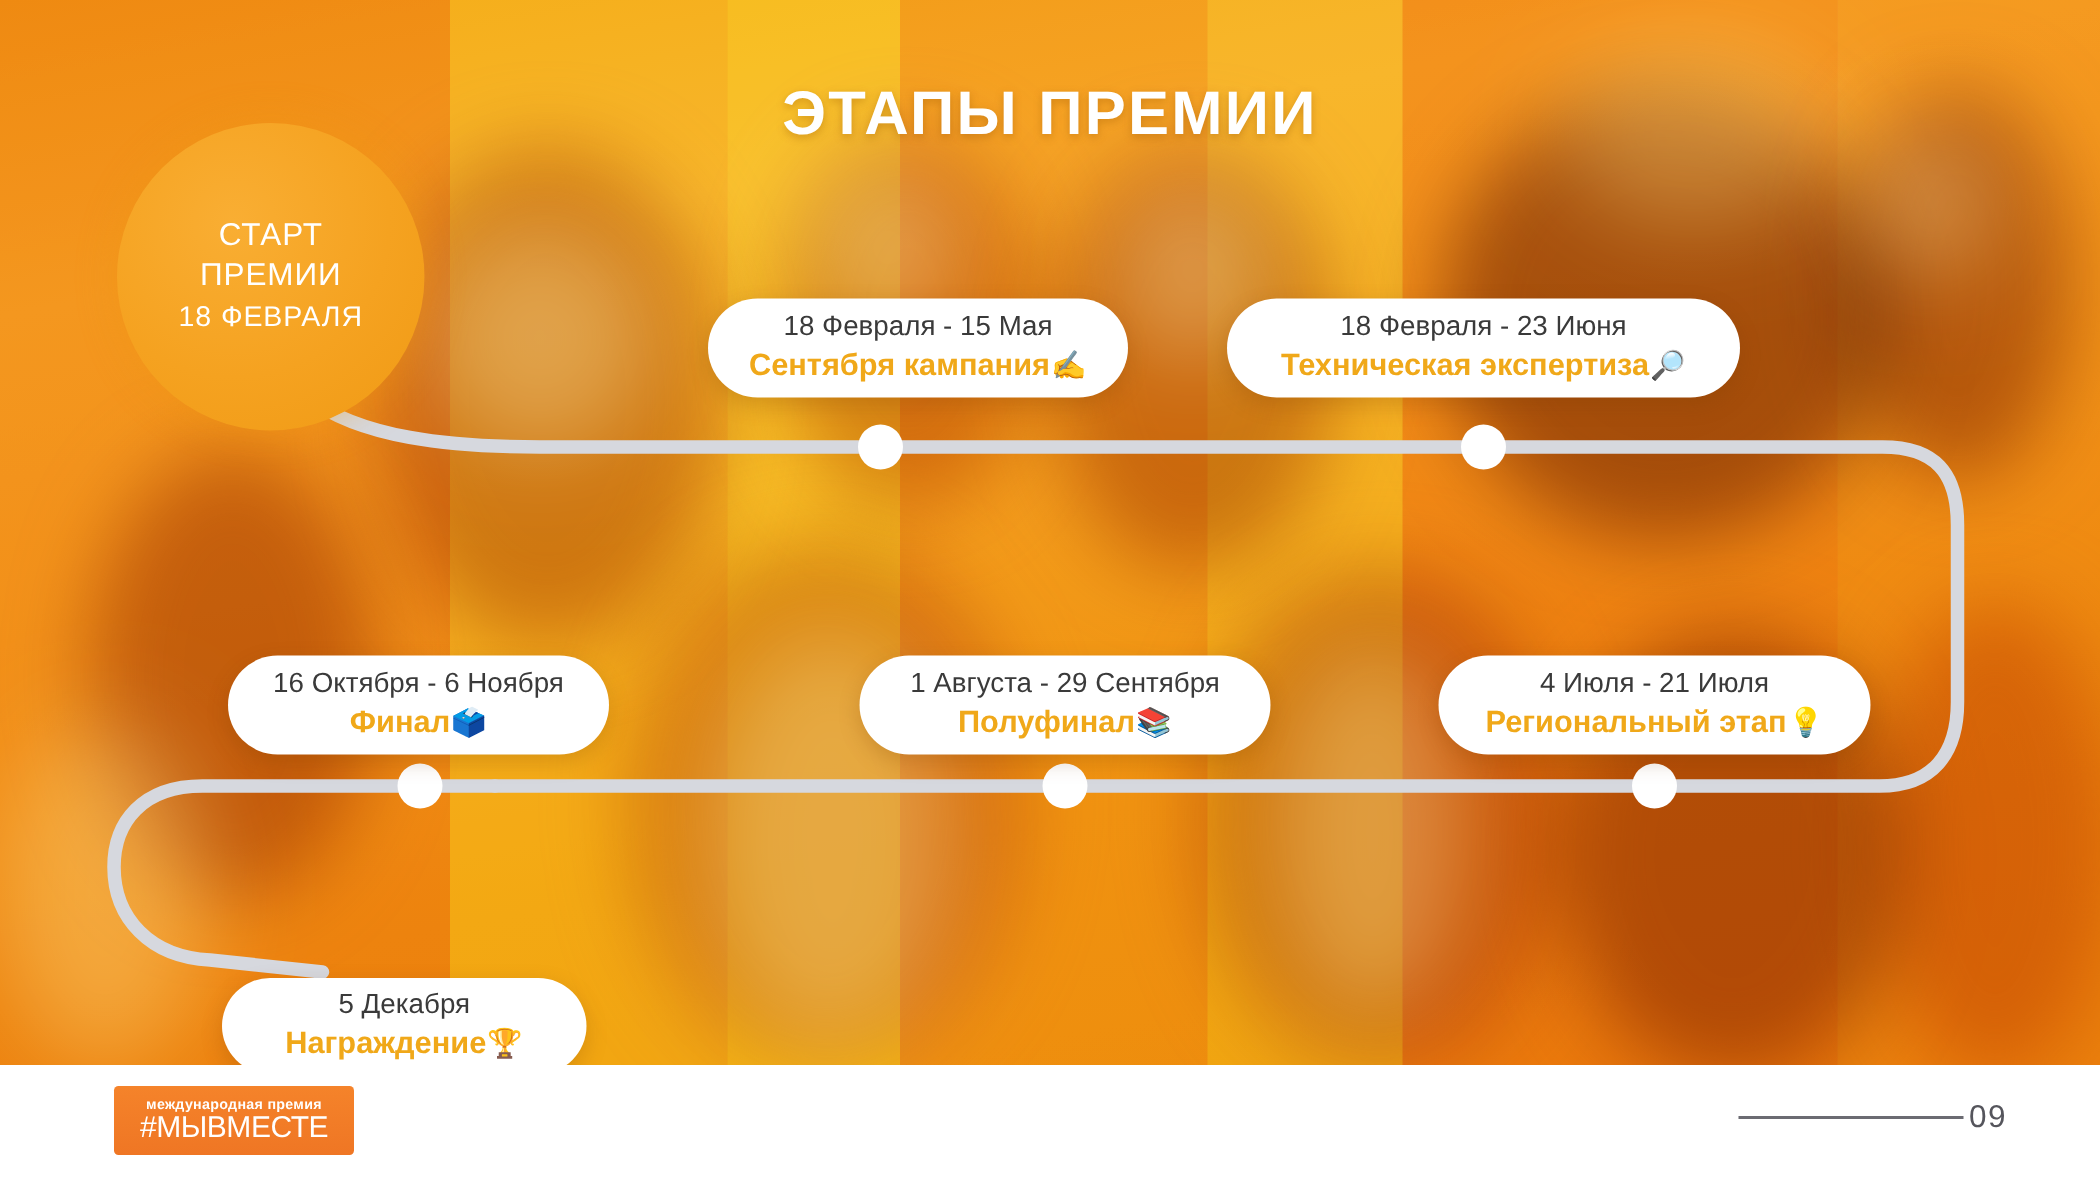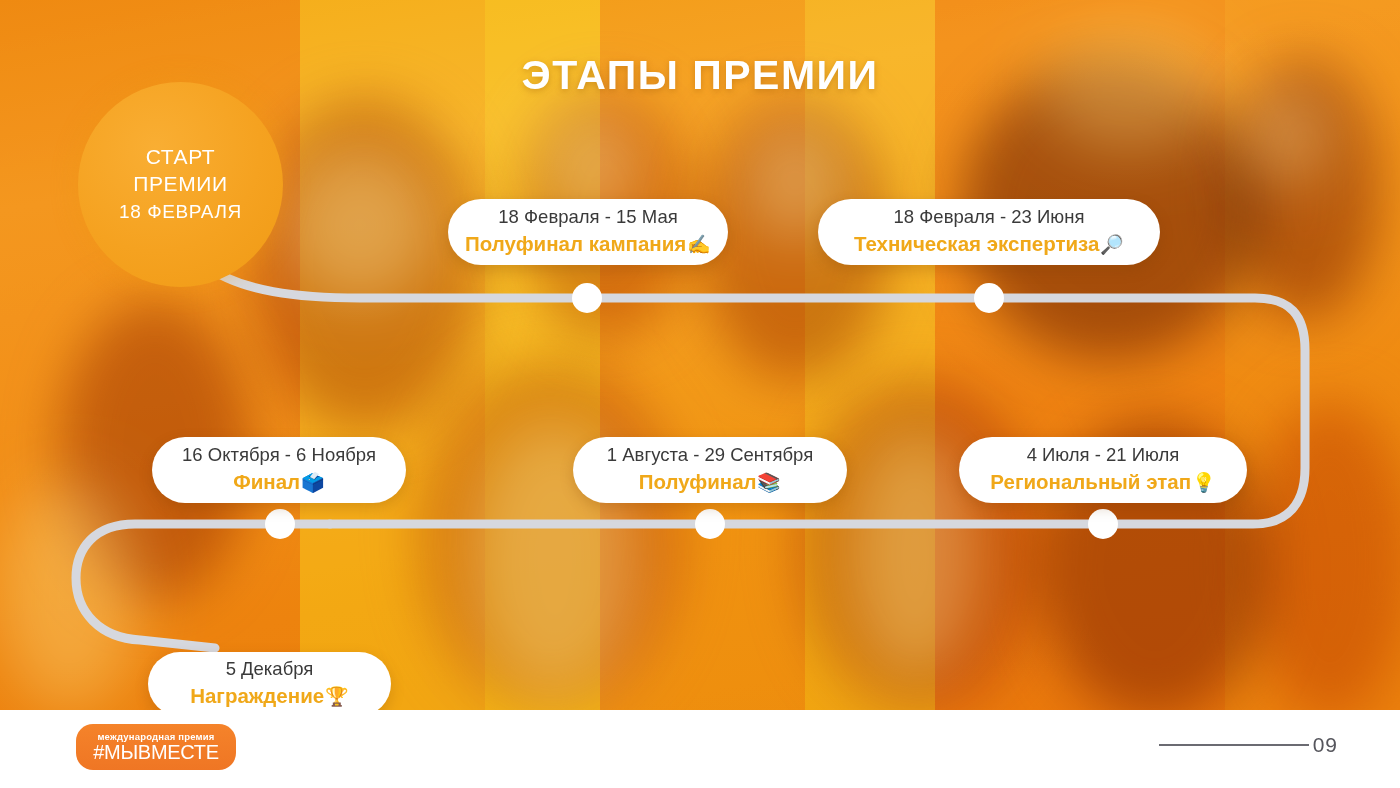--- a/index.html
+++ b/index.html
@@ -73,21 +73,21 @@
   .card .name {
     font-size:20.5px; font-weight:bold; color:#f0a819; white-space:nowrap;
     line-height:1.3; margin-top:1px;
   }
   .card .name .emoji { font-size:19px; margin-left:1px; }
 
   
   #logo {
     position:absolute; left:76px; top:724px; width:160px; height:46px;
     background:linear-gradient(180deg,#f5832a 0%,#ef7624 100%);
-    border-radius:17px;
+    border-radius:3px;
     display:flex; flex-direction:column; align-items:center; justify-content:center;
     color:#fff;
   }
   #logo .top { font-size:9.5px; letter-spacing:.2px; font-weight:bold; }
   #logo .bot { font-size:20px; font-weight:normal; letter-spacing:-.3px; line-height:1.05; }
 
   #pagenum {
     position:absolute; right:62px; top:733px;
     display:flex; align-items:center; gap:4px;
   }
@@ -150,24 +150,24 @@
       <circle cx="280" cy="524" r="15"></circle>
     </g>
   </svg>
 
   <div id="start-circle">
     <span class="l1">СТАРТ</span>
     <span class="l2">ПРЕМИИ</span>
     <span class="l3">18 ФЕВРАЛЯ</span>
   </div>
 
-  <div class="card" style="left:448px;top:199px;width:280px;height:66px;">
+  <div class="card" style="left:472px;top:199px;width:280px;height:66px;">
     <span class="date">18 Февраля - 15 Мая</span>
     <span class="name">
-      <span>Полуфинал кампания</span><span class="emoji">✍️</span>
+      <span>Сентября кампания</span><span class="emoji">✍️</span>
     </span>
   </div>
 
   <div class="card" style="left:818px;top:199px;width:342px;height:66px;">
     <span class="date">18 Февраля - 23 Июня</span>
     <span class="name">
       <span>Техническая экспертиза</span><span class="emoji">🔎</span>
     </span>
   </div>
 

